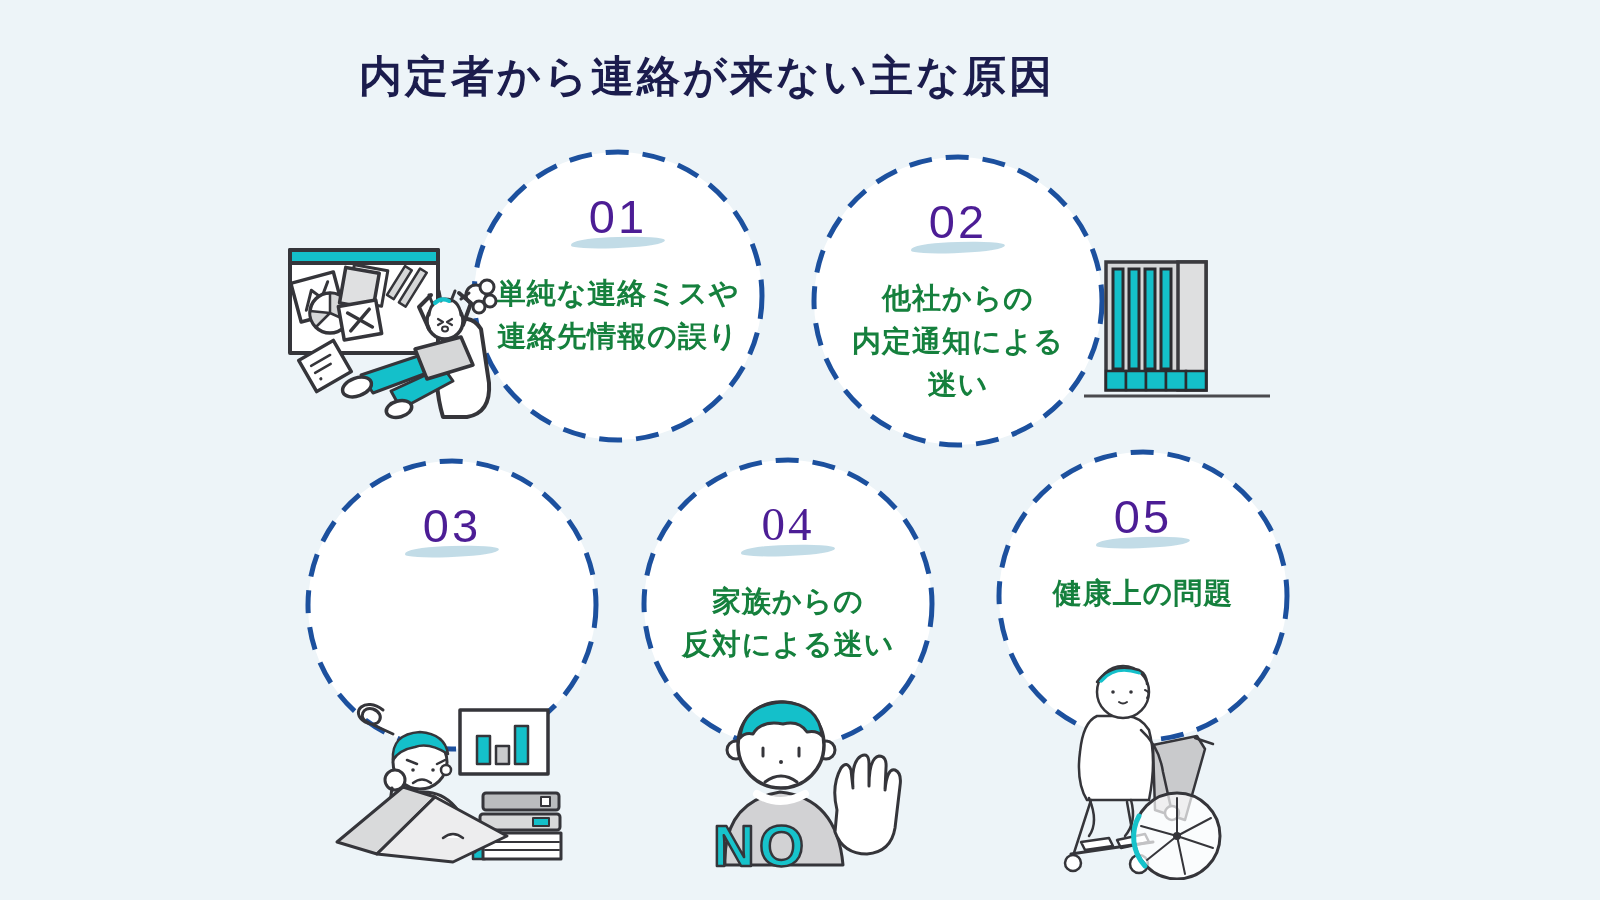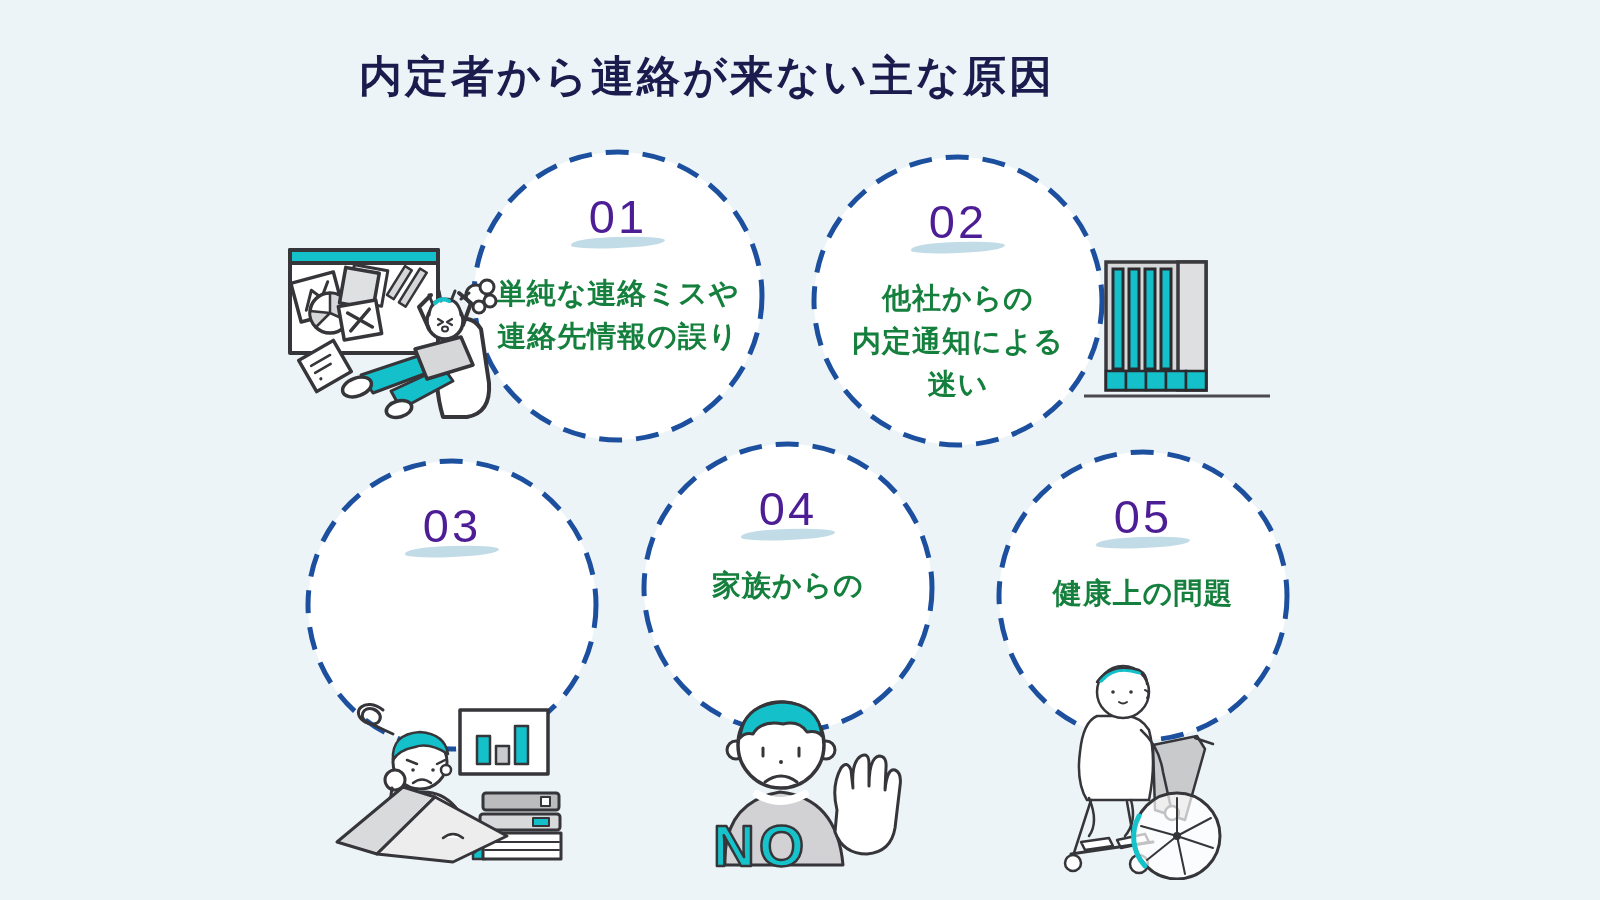--- a/index.html
+++ b/index.html
@@ -61,29 +61,30 @@
   <div class="circle" style="left:304px;top:457px;">
     <svg class="ring" width="296" height="296">
       <circle cx="148" cy="148" r="144" fill="#ffffff" stroke="#1c509e" stroke-width="5" stroke-dasharray="23 14"></circle>
     </svg>
     <div class="content">
       <div class="num">03</div>
       <div class="swoosh"></div>
     </div>
   </div>
 
-  <div class="circle" style="left:640px;top:440px;">
+  <div class="circle" style="left:640px;top:456px;font-family:Liberation Serif, serif;">
     <svg class="ring" width="296" height="296">
       <circle cx="148" cy="148" r="144" fill="#ffffff" stroke="#1c509e" stroke-width="5" stroke-dasharray="23 14"></circle>
     </svg>
     <div class="content">
       <div class="num">04</div>
       <div class="swoosh"></div>
       <div class="ctext">
         <span>家族からの</span>
+        <span>反対による迷い</span>
       </div>
     </div>
   </div>
 
   <div class="circle" style="left:995px;top:448px;">
     <svg class="ring" width="296" height="296">
       <circle cx="148" cy="148" r="144" fill="#ffffff" stroke="#1c509e" stroke-width="5" stroke-dasharray="23 14"></circle>
     </svg>
     <div class="content">
       <div class="num">05</div>

